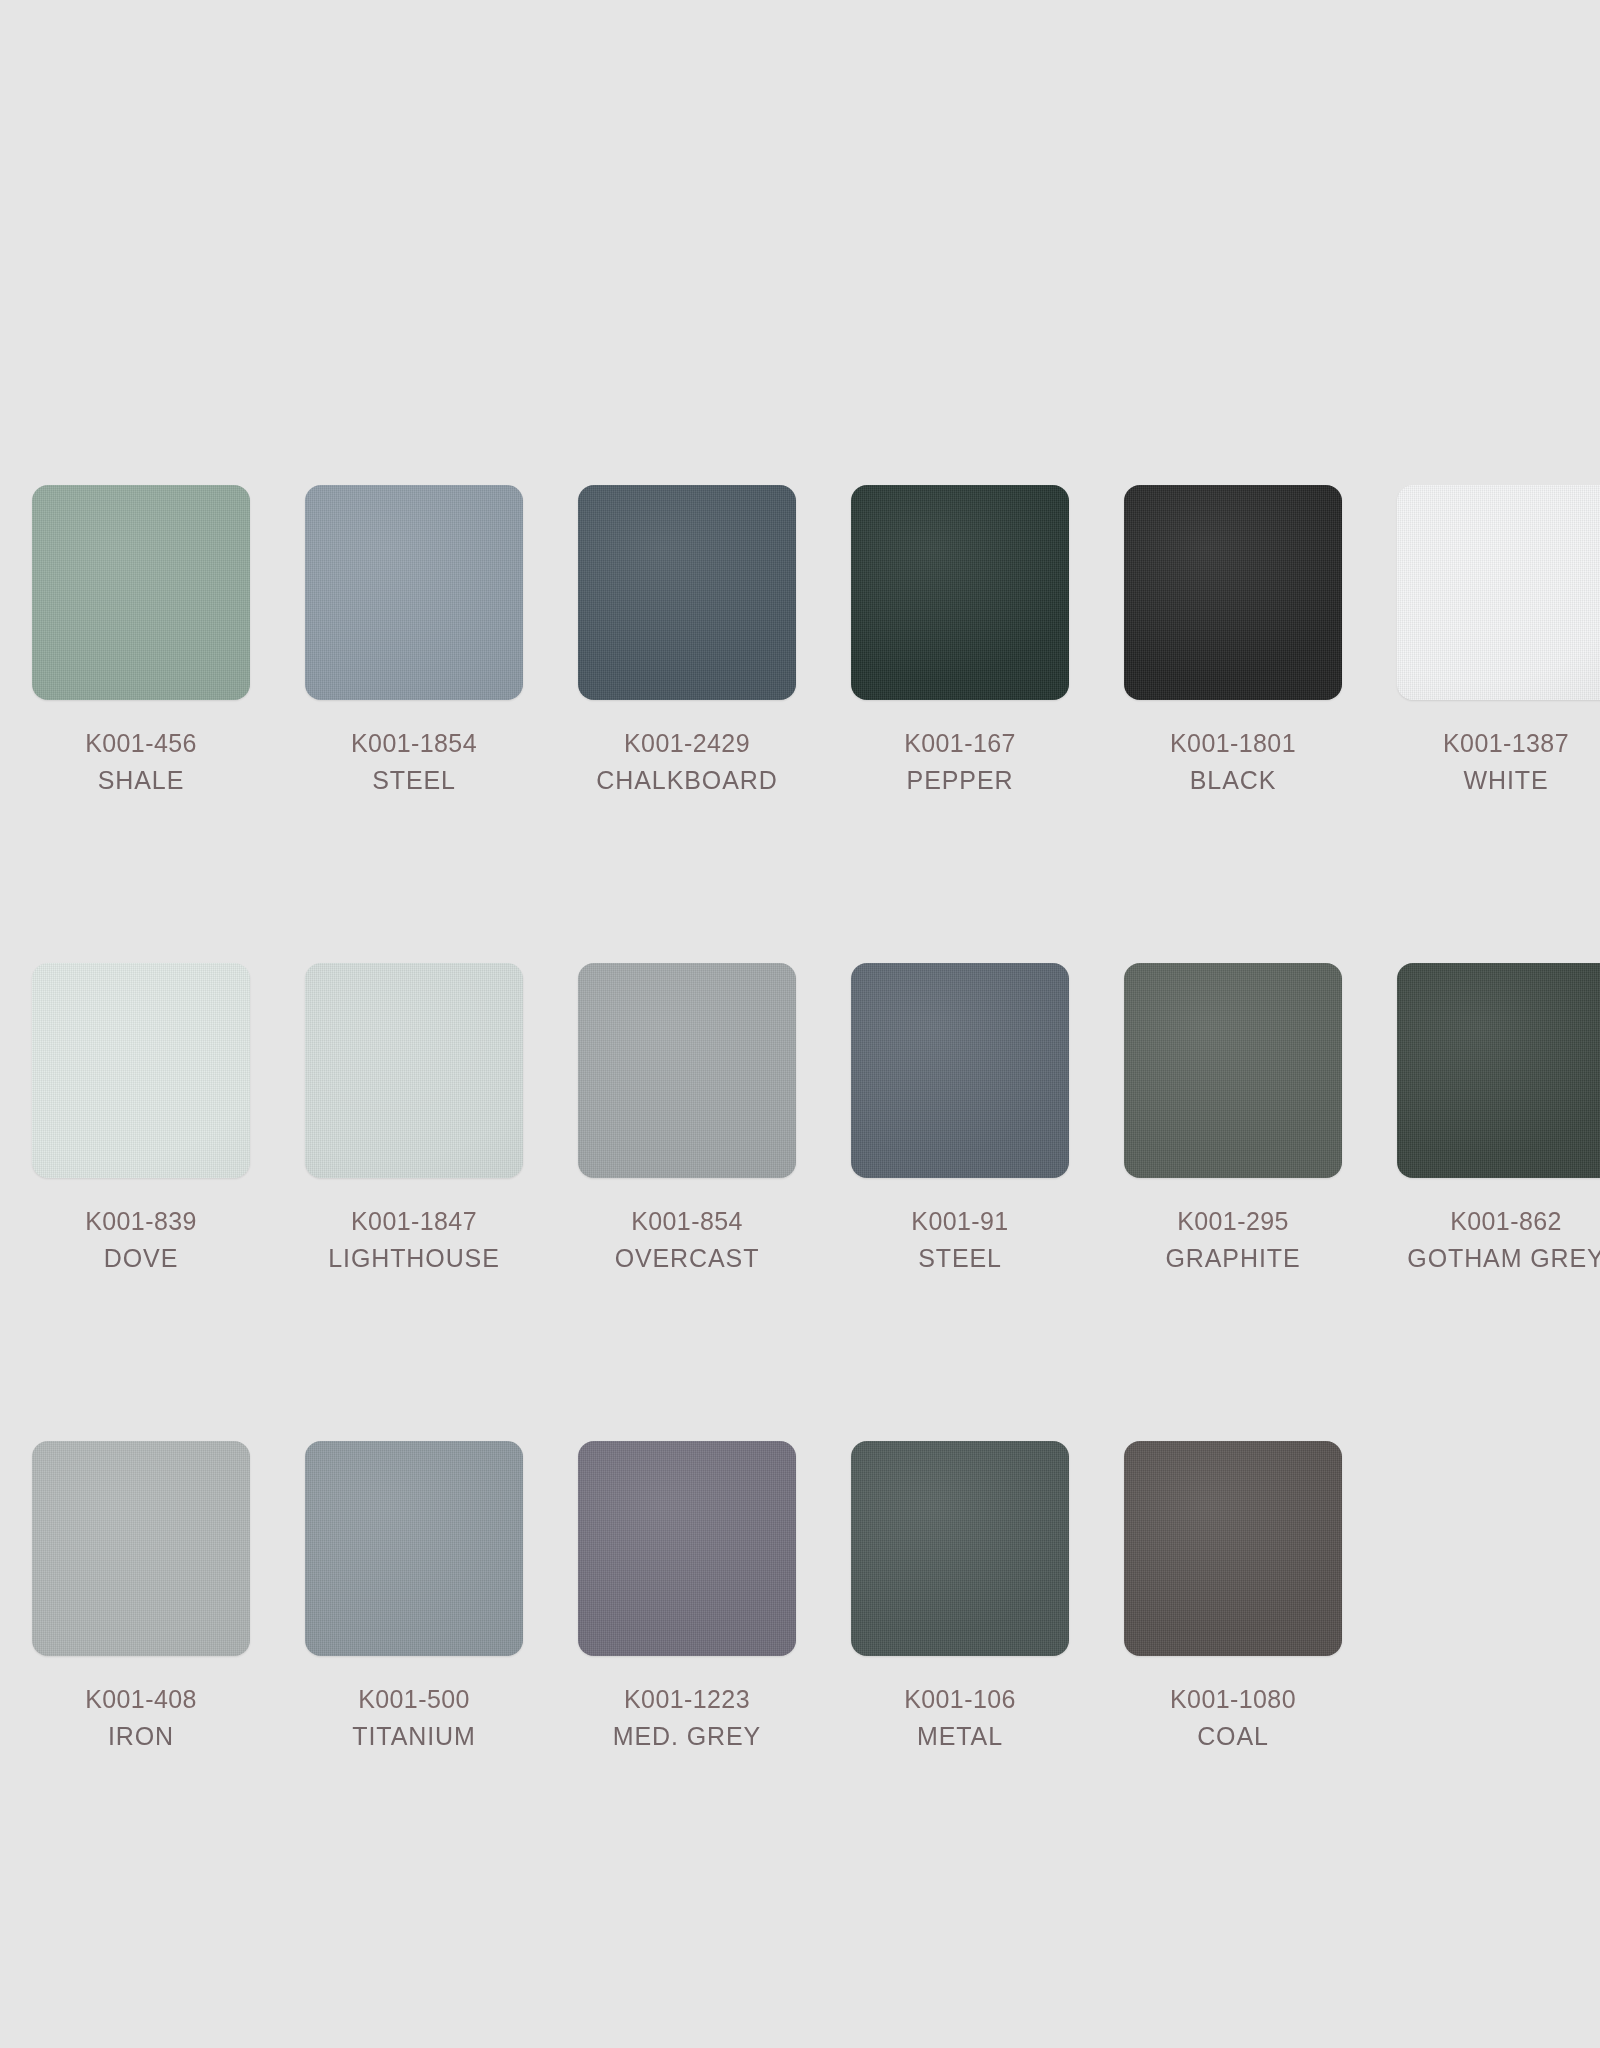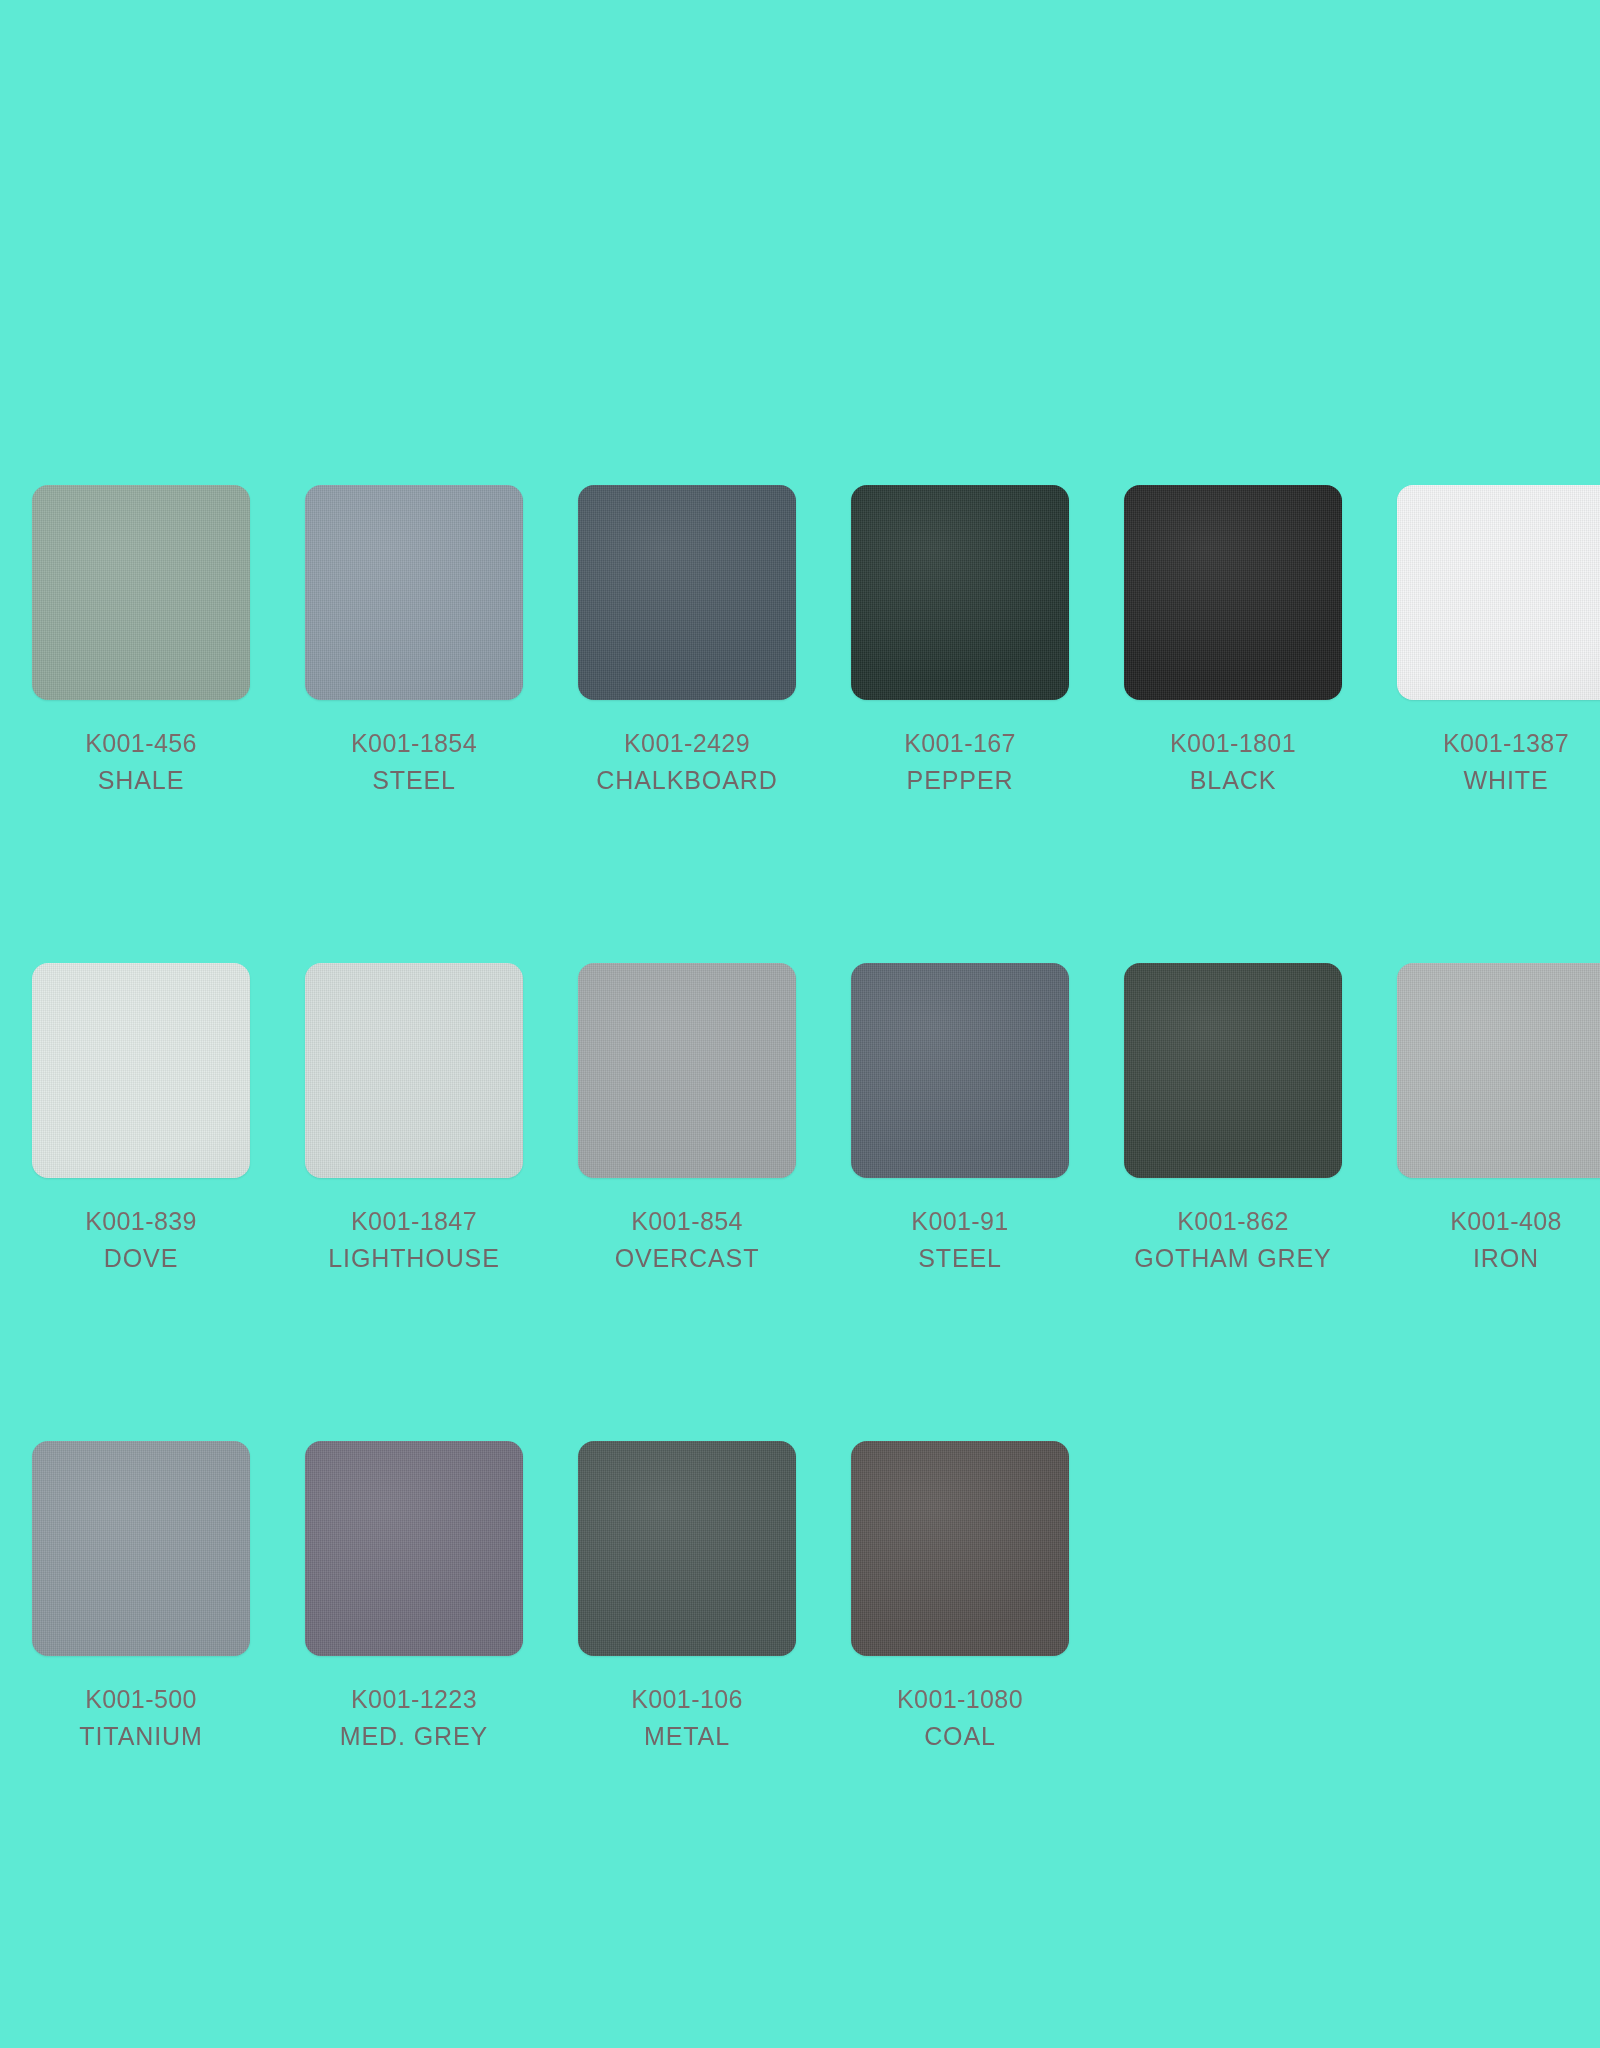--- a/index.html
+++ b/index.html
@@ -14,21 +14,21 @@
     font-family: "Liberation Sans", sans-serif;
     -webkit-font-smoothing: antialiased;
     overflow: hidden;
   }
 
   
   .sheet {
     position: relative;
     width: 1600px;
     height: 2048px;
-    background: #5eead4;
+    background: #e5e5e5;
     box-sizing: border-box;
     padding-left: 42px;
   }
 
   
   .swatch-grid {
     position: absolute;
     left: 32px;
     top: 485px;
     width: 1505px;
@@ -179,20 +179,27 @@
         </div>
       </div>
       <div class="swatch-cell">
         <div class="swatch-chip" style="background-color: rgb(90, 100, 111);"></div>
         <div class="swatch-caption">
           <span class="swatch-code">K001-91</span>
           <span class="swatch-name">STEEL</span>
         </div>
       </div>
       <div class="swatch-cell">
+        <div class="swatch-chip" style="background-color: rgb(88, 96, 90);"></div>
+        <div class="swatch-caption">
+          <span class="swatch-code">K001-295</span>
+          <span class="swatch-name">GRAPHITE</span>
+        </div>
+      </div>
+      <div class="swatch-cell">
         <div class="swatch-chip" style="background-color: rgb(57, 68, 62);"></div>
         <div class="swatch-caption">
           <span class="swatch-code">K001-862</span>
           <span class="swatch-name">GOTHAM GREY</span>
         </div>
       </div>
       <div class="swatch-cell">
         <div class="swatch-chip" style="background-color: rgb(176, 181, 181);"></div>
         <div class="swatch-caption">
           <span class="swatch-code">K001-408</span>

